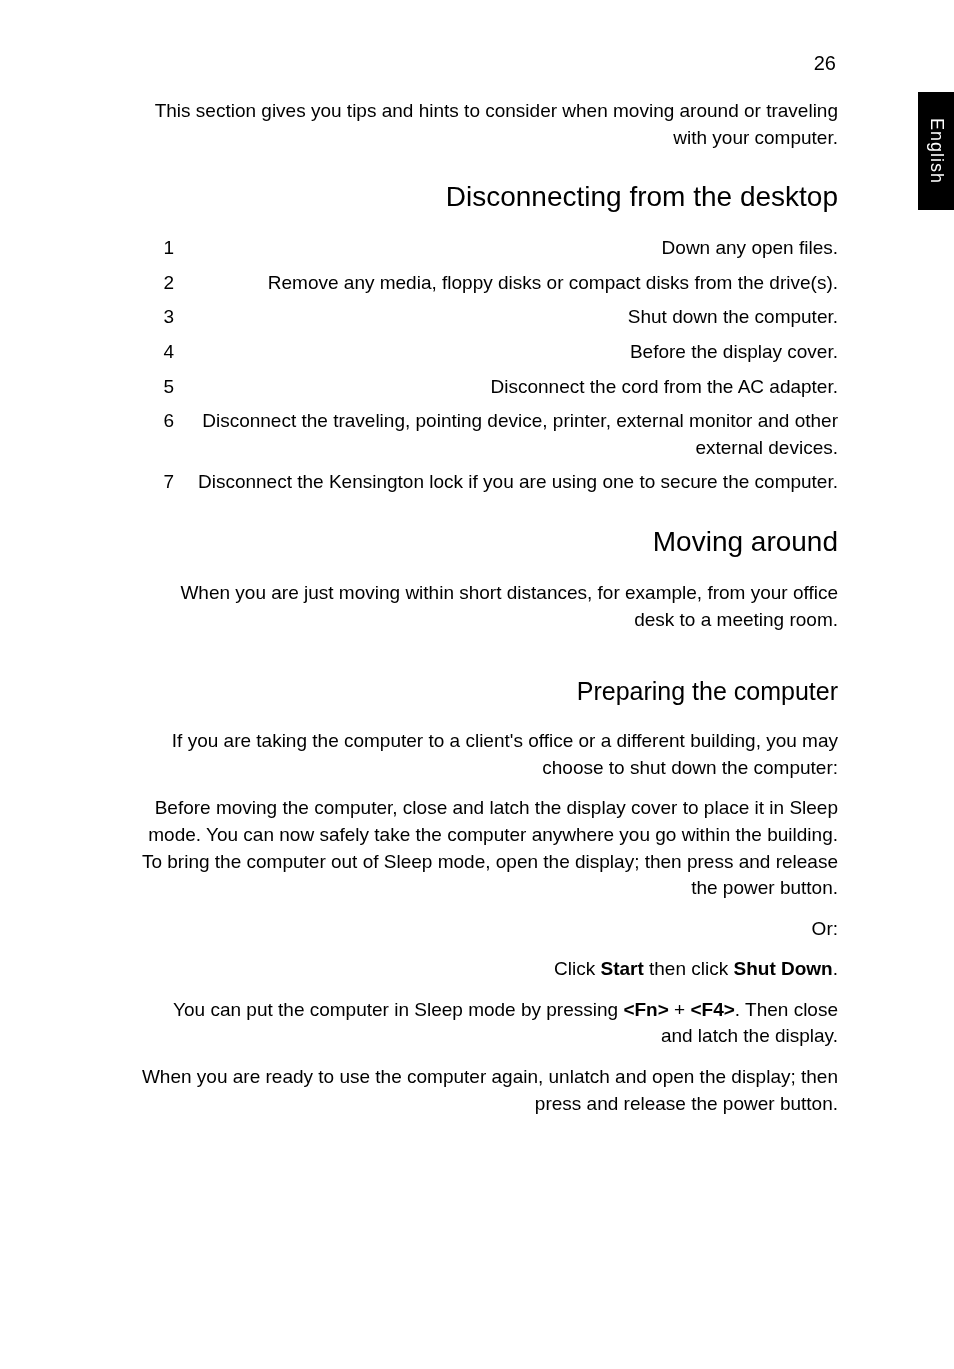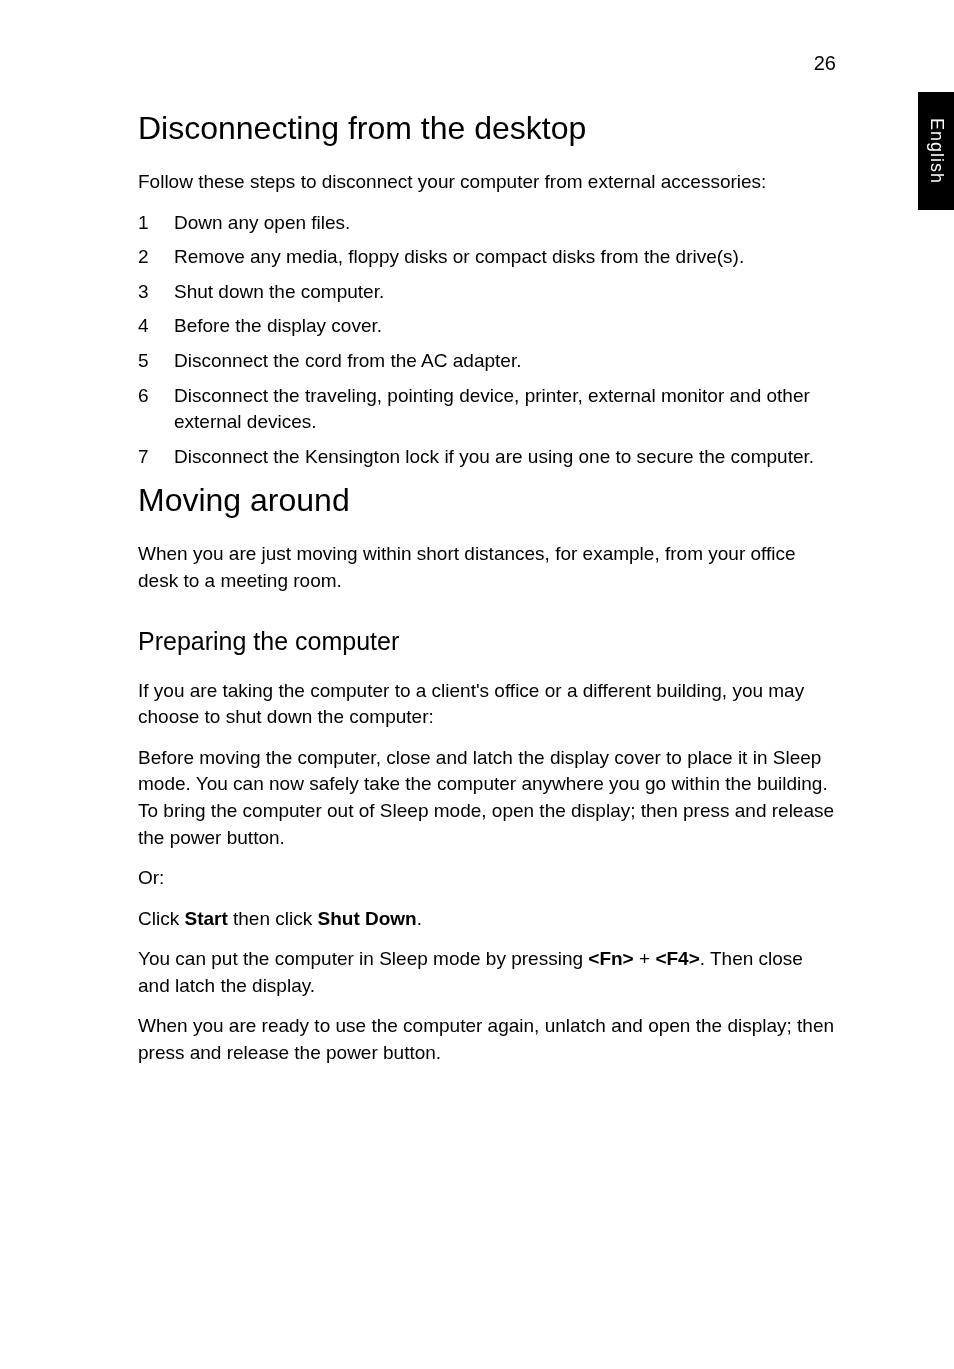--- a/index.html
+++ b/index.html
@@ -1,18 +1,19 @@
 <!DOCTYPE html>
 <html><head>
   <meta charset="utf-8">
   <style>
     * {
       margin: 0;
       padding: 0;
       box-sizing: border-box;
+      text-align: right;
     }
     body {
       width: 954px;
       height: 1369px;
       background: #ffffff;
       font-family: "Segoe UI", Tahoma, Arial, sans-serif;
       position: relative;
       color: #000000;
     }
     .page-number {
@@ -43,29 +44,29 @@
       top: 98px;
       width: 700px;
     }
     h1 {
       font-size: 40px;
       font-weight: 400;
       margin-bottom: 22px;
       letter-spacing: -0.5px;
     }
     h2 {
-      font-size: 32px;
+      font-size: 28px;
       font-weight: 400;
-      margin-top: 12px;
+      margin-top: 30px;
       margin-bottom: 22px;
     }
     h3 {
       font-size: 25px;
       font-weight: 400;
-      margin-top: 32px;
+      margin-top: 44px;
       margin-bottom: 22px;
     }
     p {
       font-size: 19px;
       line-height: 1.4;
       margin-bottom: 14px;
     }
     .intro {
       margin-bottom: 8px;
     }
@@ -91,23 +92,23 @@
       font-weight: 700;
     }
   </style>
 </head>
 <body>
 
 <div class="page-number">26</div>
 <div class="side-tab">English</div>
 
 <div class="content">
+  <p class="intro">This section gives you tips and hints to consider when moving around or traveling with your computer.</p>
 
   <h2>Disconnecting from the desktop</h2>
-  <p>Follow these steps to disconnect your computer from external accessories:</p>
   <ol>
     <li>
       <span class="num">1</span>
       <span class="text">Down any open files.</span>
     </li>
     <li>
       <span class="num">2</span>
       <span class="text">Remove any media, floppy disks or compact disks from the drive(s).</span>
     </li>
     <li>

